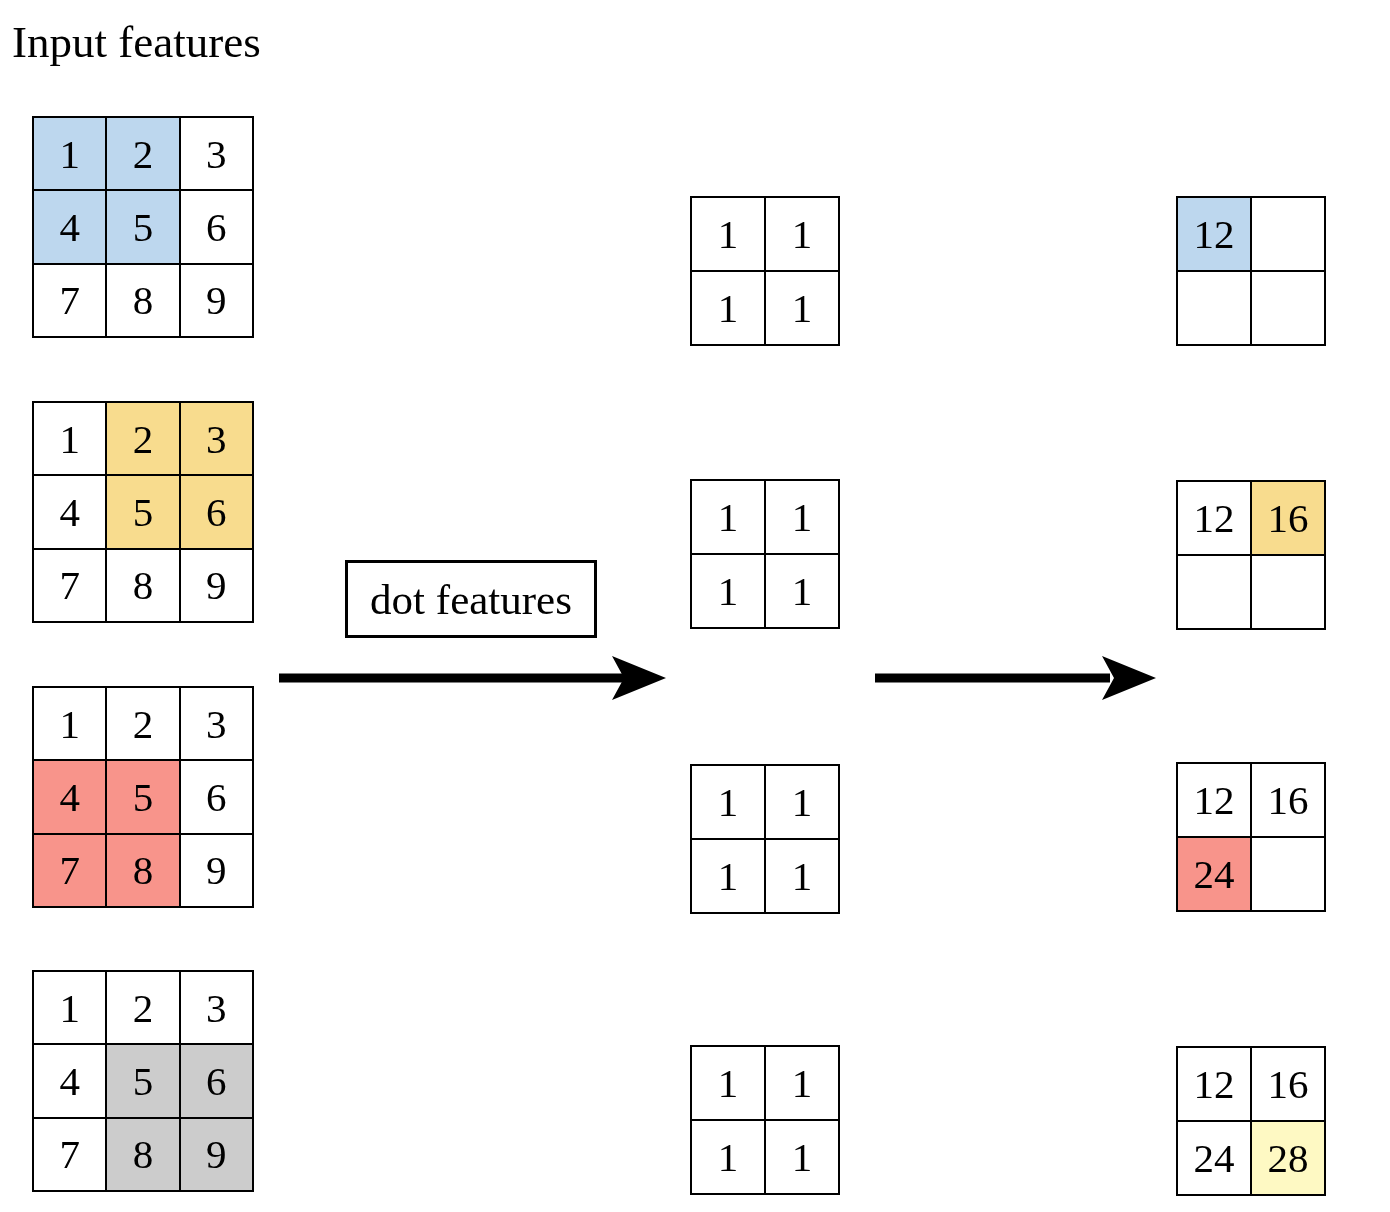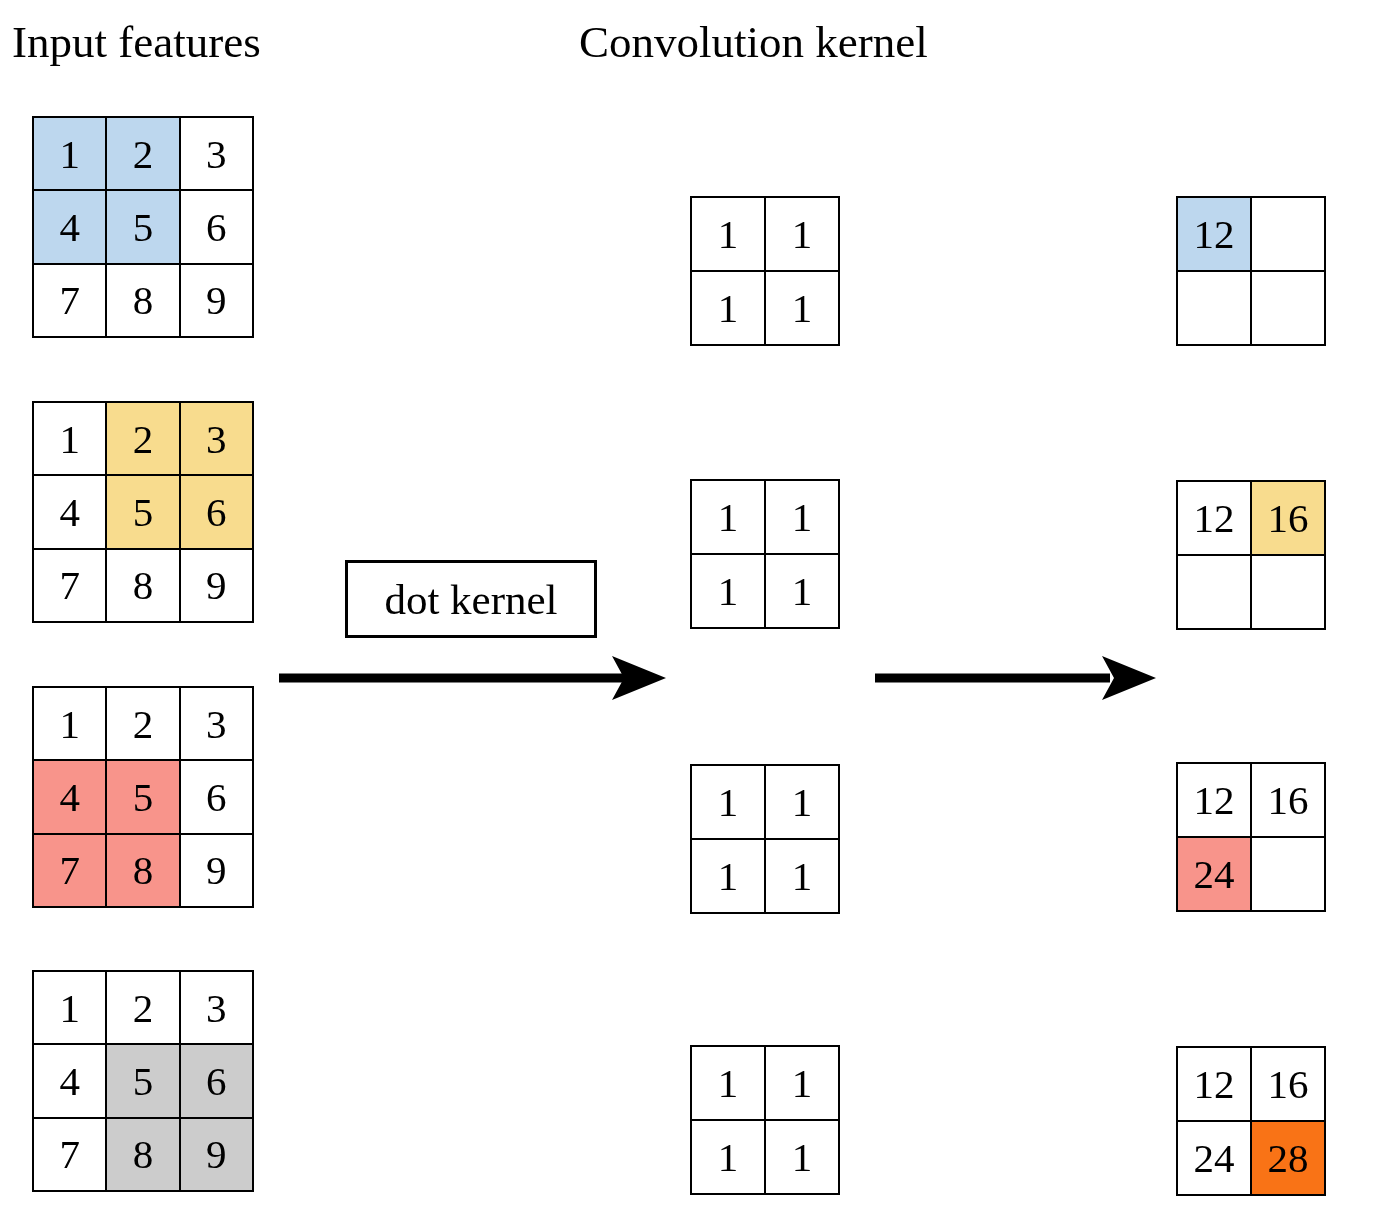--- a/index.html
+++ b/index.html
@@ -55,21 +55,20 @@
     white-space: nowrap;
   }
   .arrow { position: absolute; }
 </style>
 </head>
 <body>
 
 <div class="canvas">
 
   <div class="title" style="left:12px; top:18px;">Input features</div>
-  <div class="title" style="left:579px; top:18px;">Convolution kernel</div>
 
   <div class="grid grid3" style="left:32px;  top:116px;">
       <div class="cell" style="background: rgb(189, 215, 238);">1</div>
       <div class="cell" style="background: rgb(189, 215, 238);">2</div>
       <div class="cell">3</div>
       <div class="cell" style="background: rgb(189, 215, 238);">4</div>
       <div class="cell" style="background: rgb(189, 215, 238);">5</div>
       <div class="cell">6</div>
       <div class="cell">7</div>
       <div class="cell">8</div>
@@ -150,24 +149,24 @@
   <div class="grid grid2" style="left:690px; top:1045px;">
       <div class="cell">1</div>
       <div class="cell">1</div>
       <div class="cell">1</div>
       <div class="cell">1</div>
     </div>
   <div class="grid grid2" style="left:1176px;top:1046px;">
       <div class="cell">12</div>
       <div class="cell">16</div>
       <div class="cell">24</div>
-      <div class="cell" style="background: #f97316;">28</div>
+      <div class="cell" style="background: #fef9c3;">28</div>
     </div>
 
-  <div class="label-box" style="left:345px; top:560px; width:252px; height:78px;">dot kernel</div>
+  <div class="label-box" style="left:345px; top:560px; width:252px; height:78px;">dot features</div>
 
   <svg class="arrow" style="left:274px; top:653px;" width="396" height="50" viewBox="0 0 396 50">
     <line x1="5" y1="25" x2="350" y2="25" stroke="#000" stroke-width="9"></line>
     <polygon points="338,3 392,25 338,47 350,25" fill="#000"></polygon>
   </svg>
 
   <svg class="arrow" style="left:870px; top:653px;" width="290" height="50" viewBox="0 0 290 50">
     <line x1="5" y1="25" x2="240" y2="25" stroke="#000" stroke-width="9"></line>
     <polygon points="232,3 286,25 232,47 244,25" fill="#000"></polygon>
   </svg>

